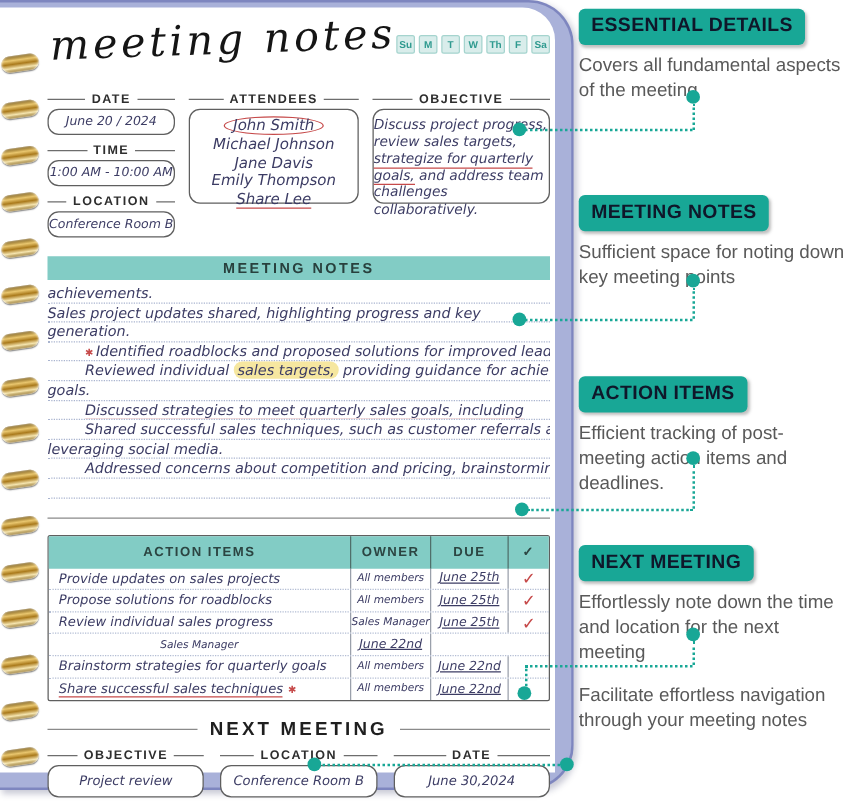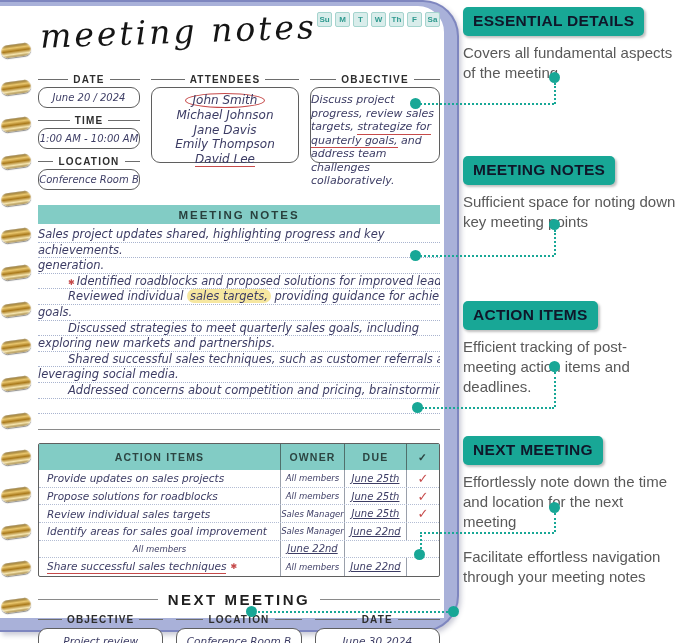--- a/index.html
+++ b/index.html
@@ -19,37 +19,37 @@
   .coil { width:30px; height:13px; border-radius:7px; transform:rotate(-8deg);
           background:linear-gradient(180deg,#7c5c16 0%,#e9c66e 28%,#aa7a1c 52%,#f5e5b0 78%,#8f6c1c 100%);
           box-shadow:0 1px 1px rgba(0,0,0,.45), inset 0 0 2px #fff; }
 
   .page-content { position:absolute; left:38px; top:12px; width:402px; }
 
   
   .title-row { display:flex; justify-content:space-between; align-items:flex-start; height:52px; }
   .script-title { font-family:"DejaVu Serif", serif; font-style:italic; font-size:33px; color:#151515;
                   letter-spacing:3px; transform:rotate(-2deg); padding-left:2px; }
-  .weekdays { display:flex; gap:3px; }
+  .weekdays { display:flex; gap:3px; margin-top:16px; }
   .wd { width:15px; height:15px; background:#d9edeb; border:1px solid #a5d4ce; border-radius:2px;
         color:#2f9a8f; font-size:8px; font-weight:bold; display:flex; align-items:center; justify-content:center; }
 
   
   .field-label { display:flex; align-items:center; gap:5px; font-size:10px; letter-spacing:1.2px;
                  color:#2e2e2e; justify-content:center; height:12px;font-weight:bold; }
   .field-label::before, .field-label::after { content:""; flex:1; border-top:1px solid #6d6d6d; }
   .box { border:1.3px solid #5f5f5f; border-radius:9px; background:#fff; }
 
   .hand { font-family:"DejaVu Sans", sans-serif; font-style:italic; color:#3c3c64; }
   .info-row { display:flex; gap:11px; margin-top:9px; }
   .col-left { width:102px; display:flex; flex-direction:column; }
   .small-box { height:21px; margin-top:2px; display:flex; align-items:center; justify-content:center;
                font-size:10px; }
   .col-left .group { margin-bottom:6px; }
-  .col-att { width:148px; }
+  .col-att { width:136px; }
   .att-box { margin-top:2px; height:76px; padding-top:5px; text-align:center; font-size:12px; line-height:14.5px; }
   .col-obj { flex:1; }
   .obj-box { margin-top:2px; height:76px; padding:5px 0; text-align:left; font-size:11px; line-height:13.5px; }
 
   .red-oval { border:1.5px solid #c64a4a; border-radius:50%; padding:0 7px 1px; display:inline-block; line-height:12px; }
   .red-u { border-bottom:1.6px solid #c64a4a; padding-bottom:0.5px; }
   .hl { background:#f6e7a0; border-radius:7px; padding:0 3px; }
   .red-mark { color:#c64a4a; font-size:8px; margin-right:2px; font-style:normal; }
 
   
@@ -157,43 +157,42 @@
         </div>
       </div>
 
       <div class="col-att">
         <div class="field-label">ATTENDEES</div>
         <div class="box att-box hand">
           <div><span class="red-oval">John Smith</span></div>
           <div>Michael Johnson</div>
           <div>Jane Davis</div>
           <div>Emily Thompson</div>
-          <div><span class="red-u">David Lee</span></div>
+          <div><span class="red-u">Share Lee</span></div>
         </div>
       </div>
 
       <div class="col-obj">
         <div class="field-label">OBJECTIVE</div>
         <div class="box obj-box hand">
           <span>Discuss project progress, review sales targets, </span><span class="red-u">strategize for quarterly goals,</span><span> and address team challenges collaboratively.</span>
         </div>
       </div>
     </div>
 
     <div class="banner">MEETING NOTES</div>
 
     <div class="notes">
+      <div class="note-line hand"><span>achievements.</span></div>
       <div class="note-line hand"><span>Sales project updates shared, highlighting progress and key</span></div>
-      <div class="note-line hand"><span>achievements.</span></div>
       <div class="note-line hand"><span>generation.</span></div>
       <div class="note-line hand ind"><span class="red-mark">✱</span><span class="red-u">Identified roadblocks and proposed</span><span> solutions for improved lead</span></div>
       <div class="note-line hand ind"><span class="red-u">Reviewed individual </span><span class="hl">sales targets,</span><span> providing guidance for achieving</span></div>
       <div class="note-line hand"><span>goals.</span></div>
       <div class="note-line hand ind"><span class="red-u">Discussed strategies to meet quarterly sales goals, including</span></div>
-      <div class="note-line hand"><span class="red-u">exploring new markets and partnerships.</span></div>
       <div class="note-line hand ind"><span>Shared successful sales techniques, such as customer referrals and</span></div>
       <div class="note-line hand"><span>leveraging social media.</span></div>
       <div class="note-line hand ind"><span>Addressed concerns about competition and pricing, brainstorming</span></div>
       <div class="note-line hand"><span></span></div>
     </div>
 
     <div class="divider"></div>
 
     <div class="table">
       <div class="trow thead">
@@ -208,32 +207,32 @@
         <div class="td center due hand">June 25th</div>
         <div class="td center check">✓</div>
       </div>
       <div class="trow tbody-row">
         <div class="td item hand">Propose solutions for roadblocks</div>
         <div class="td center owner hand">All members</div>
         <div class="td center due hand">June 25th</div>
         <div class="td center check">✓</div>
       </div>
       <div class="trow tbody-row">
-        <div class="td item hand">Review individual sales targets</div>
+        <div class="td item hand">Review individual sales progress</div>
         <div class="td center owner hand">Sales Manager</div>
         <div class="td center due hand">June 25th</div>
         <div class="td center check">✓</div>
       </div>
       <div class="trow tbody-row">
-        <div class="td item hand">Identify areas for sales goal improvement</div>
         <div class="td center owner hand">Sales Manager</div>
         <div class="td center due hand">June 22nd</div>
         <div class="td center check"></div>
       </div>
       <div class="trow tbody-row">
+        <div class="td item hand">Brainstorm strategies for quarterly goals</div>
         <div class="td center owner hand">All members</div>
         <div class="td center due hand">June 22nd</div>
         <div class="td center check"></div>
       </div>
       <div class="trow tbody-row">
         <div class="td item hand">
             <span class="red-u">Share successful sales techniques</span>
             <span class="red-mark" style="margin-left:4px">✱</span>
           </div>
         <div class="td center owner hand">All members</div>

